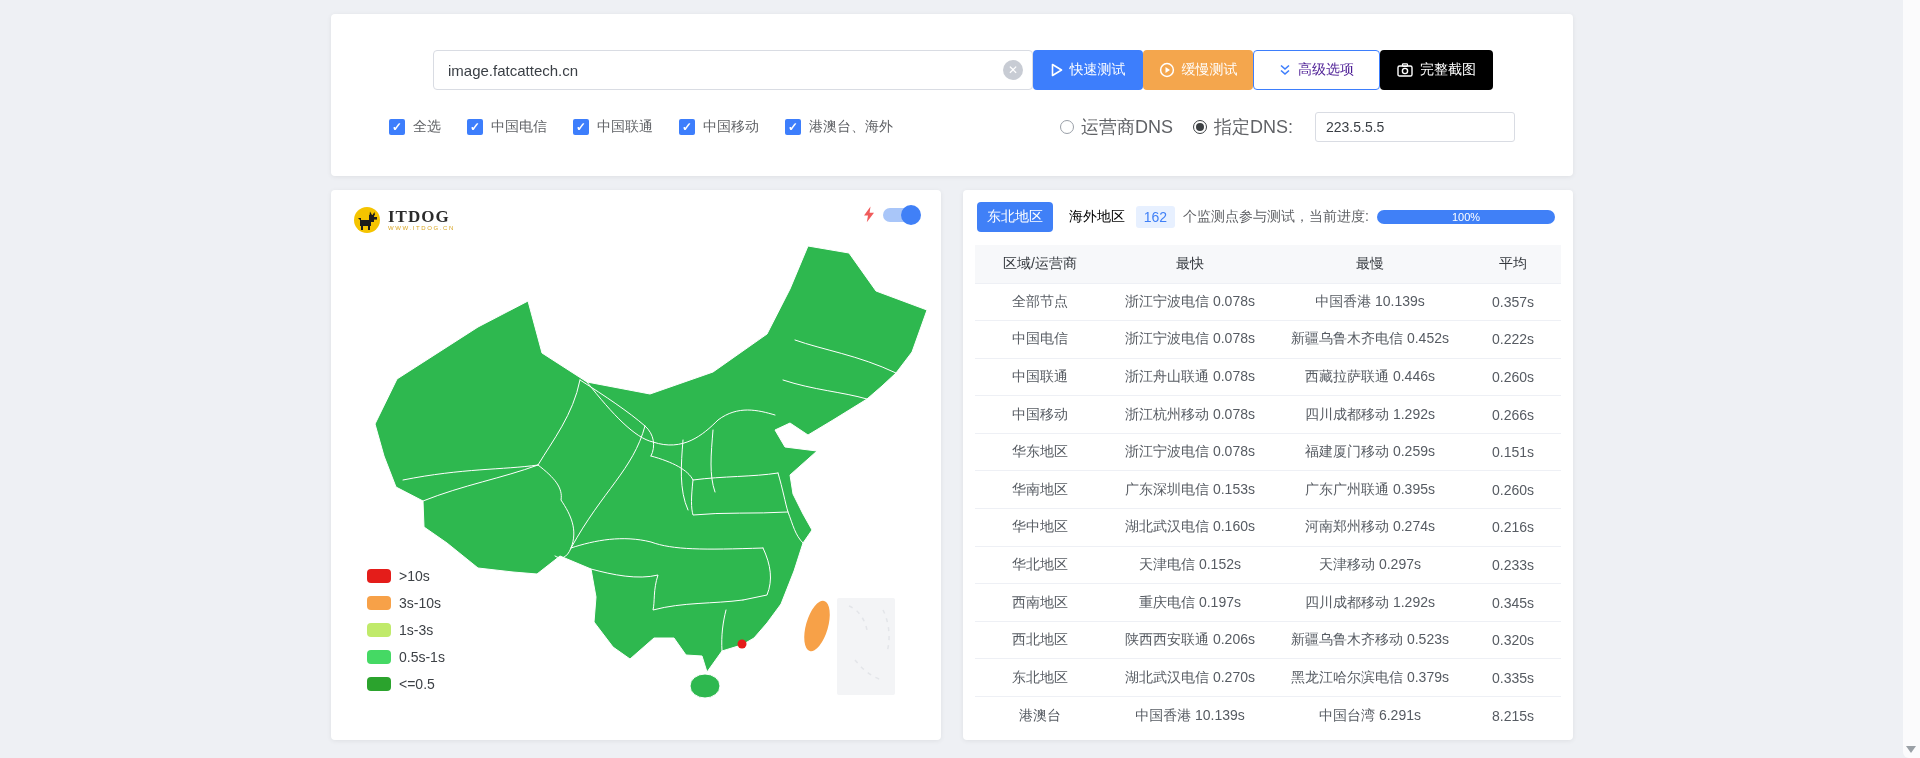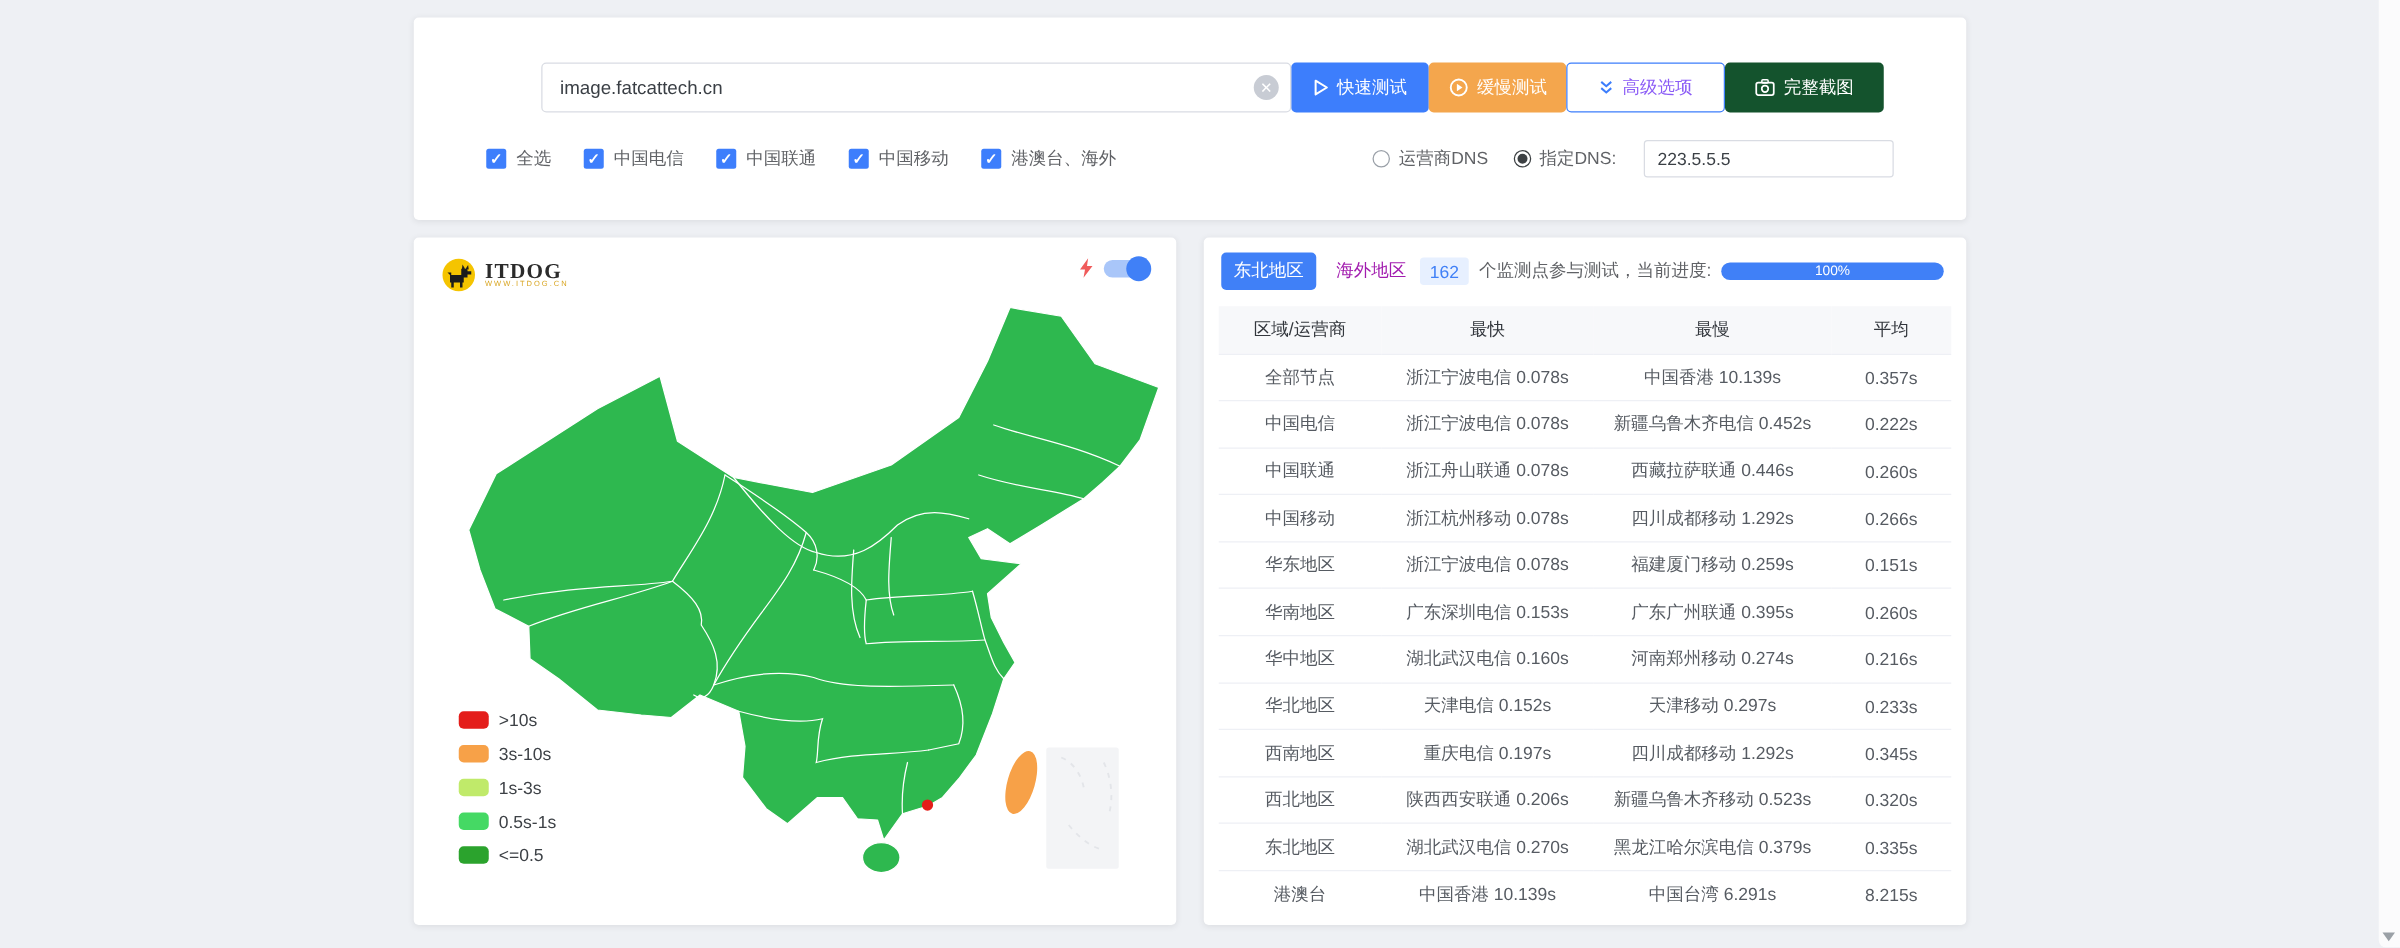--- a/index.html
+++ b/index.html
@@ -26,32 +26,32 @@
     position:absolute; right:10px; top:10px; width:20px; height:20px; border-radius:50%;
     background:#c8ccd4; color:#fff; font-size:12px; line-height:20px; text-align:center; cursor:pointer;
   }
   .btn {
     height:40px; border:none; border-radius:4px; color:#fff; font-size:14px;
     display:flex; align-items:center; justify-content:center; gap:7px; cursor:pointer;
     font-family:Liberation Serif, serif;
   }
   .btn-blue   { width:110px; background:#3d7efc; }
   .btn-orange { width:110px; background:#f4a64d; }
-  .btn-outline{ width:127px; background:#fff; border:1px solid #3d7efc; color:#8b5cf6; }
-  .btn-orange2{ width:127px; background:#14532d; }
+  .btn-outline{ width:127px; background:#fff; border:1px solid #3d7efc; color:#4c1d95; }
+  .btn-orange2{ width:113px; background:#000000; }
   .options-row { position:absolute; left:58px; right:58px; top:98px; height:30px; display:flex; align-items:center; }
   .cb-group { display:flex; align-items:center; gap:26px; }
   .cb-item { display:flex; align-items:center; gap:8px; font-size:14px; color:#606266; cursor:pointer; }
   .cb-box {
     width:16px; height:16px; border-radius:2px; background:#3d7efc; color:#fff;
     font-size:12px; line-height:16px; text-align:center; font-weight:bold;
   }
   .spacer { flex:1; }
   .radio-group { display:flex; align-items:center; gap:20px; }
-  .radio-item { display:flex; align-items:center; gap:7px; font-size:14px; color:#606266; cursor:pointer; }
+  .radio-item { display:flex; align-items:center; gap:7px; font-size:18px; color:#606266; cursor:pointer; }
   .radio-dot { width:14px; height:14px; border-radius:50%; border:1px solid #9aa0a8; position:relative; background:#fff; }
   .radio-dot.checked { border-color:#3c4043; }
   .radio-dot.checked::after {
     content:""; position:absolute; left:2px; top:2px; width:8px; height:8px; border-radius:50%; background:#3c4043;
   }
   .dns-input {
     width:200px; height:30px; border:1px solid #d9dce3; border-radius:3px; padding:0 10px;
     font-size:14px; color:#3a3f45; outline:none; margin-left:2px;
     font-family:"Liberation Sans", sans-serif;
   }
@@ -67,21 +67,21 @@
   .switch-knob { position:absolute; right:-2px; top:-3px; width:20px; height:20px; border-radius:50%; background:#4080f7; }
   .map-svg { position:absolute; left:12px; top:40px; }
   .legend { position:absolute; left:36px; bottom:48px; display:flex; flex-direction:column; gap:11px; }
   .legend-row { display:flex; align-items:center; gap:8px; }
   .legend-swatch { width:24px; height:14px; border-radius:4px; }
   .legend-label { font-size:14px; color:#3d4146; }
 
   
   .results-panel { left:963px; top:190px; width:610px; height:550px; }
   .results-header { position:absolute; left:14px; right:18px; top:12px; height:30px; display:flex; align-items:center; }
-  .tab { font-size:14px; padding:6px 10px; border-radius:4px; cursor:pointer; color:#a21caf; }
+  .tab { font-size:14px; padding:6px 10px; border-radius:4px; cursor:pointer; color:#000000; }
   .tab.active { background:#4080f7; color:#fff; }
   .tab + .tab { margin-left:6px; }
   .monitor-group { margin-left:auto; display:flex; align-items:center; gap:8px; }
   .count-badge { background:#e7f0ff; color:#4080f7; font-size:14px; padding:3px 8px; border-radius:3px; }
   .monitor-text { font-size:14px; color:#606266; white-space:nowrap; }
   .progress { width:178px; height:14px; border-radius:7px; background:#4080f7; color:#fff; font-size:11px;
               display:flex; align-items:center; justify-content:center; }
   .results-table { position:absolute; left:12px; right:12px; top:55px; border-collapse:collapse; width:586px; table-layout:fixed; }
   .results-table th {
     background:#f7f8fa; color:#33373d; font-weight:normal; font-size:14px; height:38px; text-align:center;

